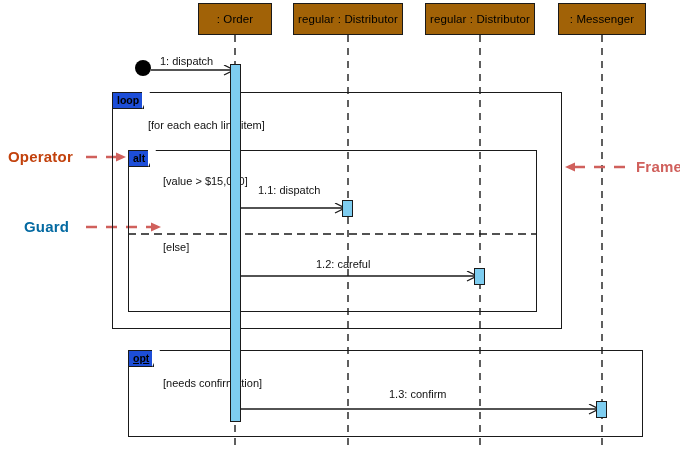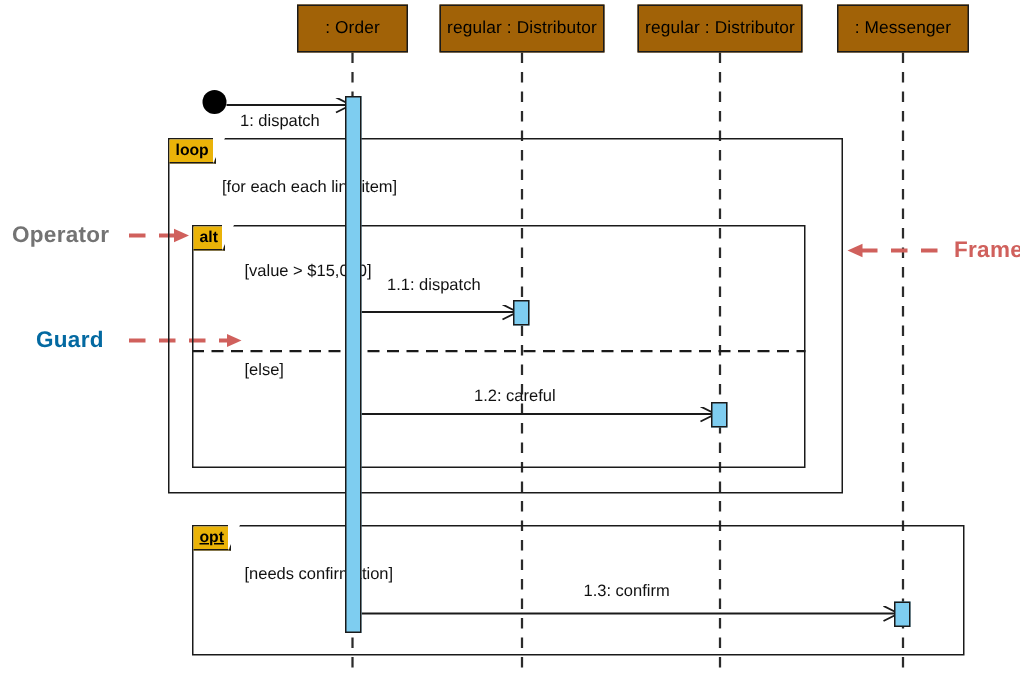--- a/index.html
+++ b/index.html
@@ -42,21 +42,21 @@
   }
   .frame-box {
     position: absolute;
     box-sizing: border-box;
     border: 1.6px solid #1a1a1a;
     background: transparent;
   }
   .frame-tag {
     position: absolute;
     box-sizing: border-box;
-    background: #eab308;
+    background: #1d4ed8;
     border-right: 1.5px solid #1a1a1a;
     border-bottom: 1.5px solid #1a1a1a;
     font-size: 10.5px;
     font-weight: bold;
     line-height: 14px;
     padding: 0 4px 0 4px;
     height: 16px;
     white-space: nowrap;
   }
   .frame-tag::after {
@@ -163,27 +163,27 @@
     </div>
 
   <div id="activation-bars">
       <div class="activation" style="left: 230px; top: 64px; width: 11px; height: 358px;"></div>
       <div class="activation" style="left: 342px; top: 200px; width: 11px; height: 17px;"></div>
       <div class="activation" style="left: 474px; top: 268px; width: 11px; height: 17px;"></div>
       <div class="activation" style="left: 596px; top: 401px; width: 11px; height: 17px;"></div>
     </div>
 
   <div id="message-labels">
-      <div class="msg-label" style="left: 160px; top: 55px; margin-top: 20px;">1: dispatch</div>
+      <div class="msg-label" style="left: 160px; top: 55px;">1: dispatch</div>
       <div class="msg-label" style="left: 258px; top: 184px;">1.1: dispatch</div>
       <div class="msg-label" style="left: 316px; top: 258px;">1.2: careful</div>
       <div class="msg-label" style="left: 389px; top: 388px;">1.3: confirm</div>
     </div>
 
   <div id="annotation-labels">
-      <div class="annot-label" style="top: 148px; left: 8px; color: #737373;">Operator</div>
+      <div class="annot-label" style="top: 148px; left: 8px; color: #c2410c;">Operator</div>
       <div class="annot-label" style="top: 218px; left: 24px; color: #0369a1;">Guard</div>
       <div class="annot-label" style="top: 158px; left: 636px; color: rgb(208, 96, 92);">Frame</div>
     </div>
 
   <div class="start-dot" id="start-dot" style="left: 135px; top: 60px; width: 16px; height: 16px; background: rgb(0, 0, 0);"></div>
 
 </div>
 
 </body></html>

